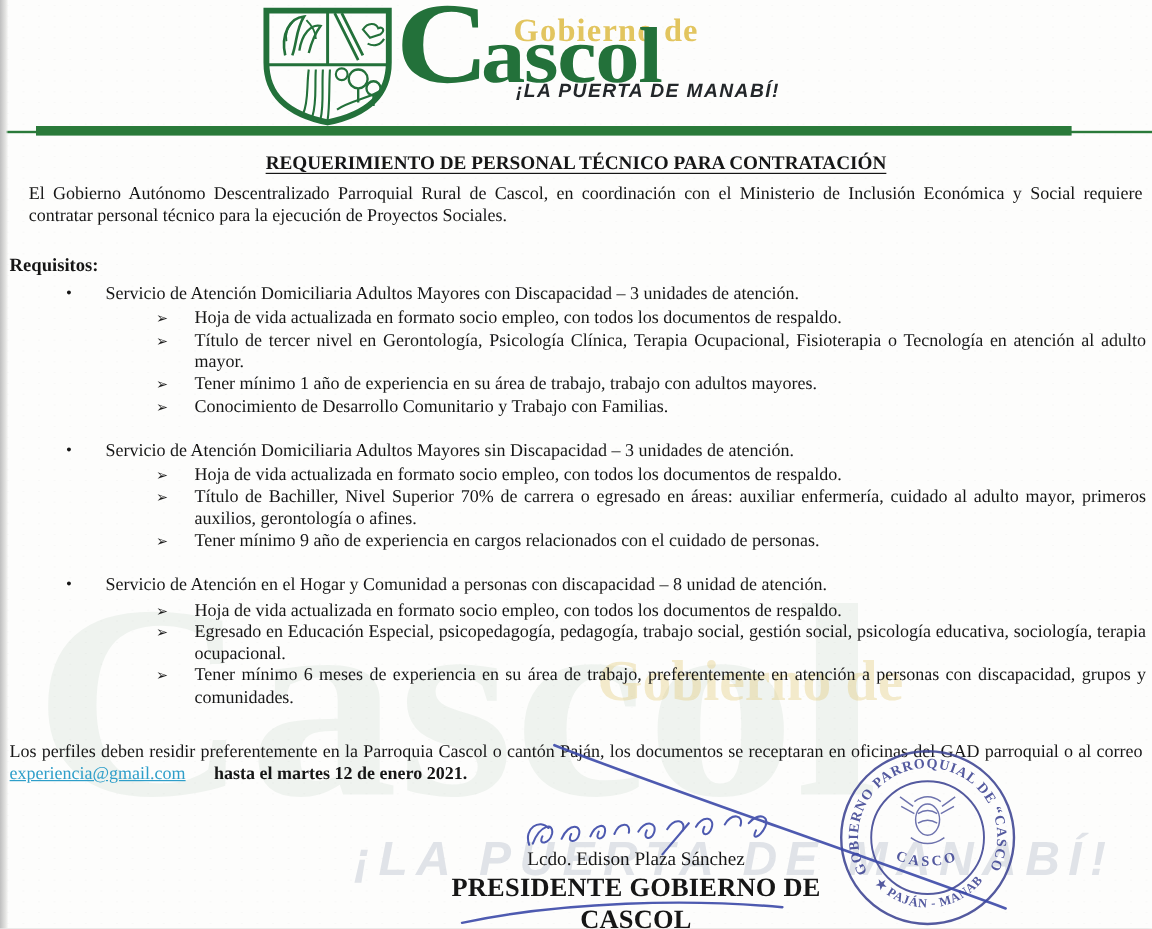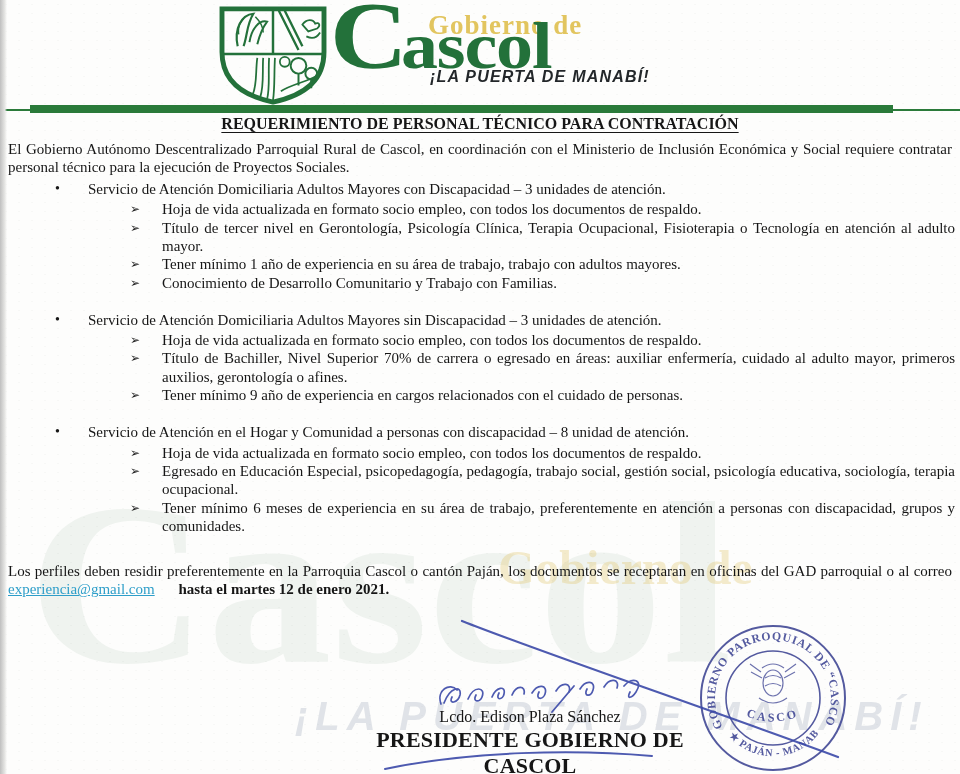--- a/index.html
+++ b/index.html
@@ -25,23 +25,23 @@
   .logo-cascol .c{font-size:96px;line-height:1;}
   .logo-cascol .rest{font-size:66px;line-height:1;margin-left:-6px;letter-spacing:-1px;}
   .logo-tagline{position:absolute;left:430px;top:68px;font-family:"Liberation Sans",sans-serif;
     font-style:italic;font-weight:600;font-size:16px;letter-spacing:1.2px;color:#23272a;}
   .divider{position:relative;height:10px;z-index:2;}
   .divider-line{position:absolute;left:0;top:5px;width:100%;height:2px;background:#2a7a3a;}
   .divider-bar{position:absolute;left:30px;top:1px;width:863px;height:8px;background:#2a7a3a;}
 
   
   .content{position:relative;z-index:2;font-size:15px;line-height:1.22;}
-  .doc-title{text-align:center;margin-top:0;font-weight:bold;font-size:16px;}
+  .doc-title{text-align:center;margin-top:13px;font-weight:bold;font-size:16px;}
   .doc-title span{text-decoration:underline;text-underline-offset:3px;}
-  .intro{margin:6px 8px 0 8px;text-align:justify;}
+  .intro{margin:6px 8px 0 24px;text-align:justify;}
   .req-heading{margin:24px 8px 2px 8px;font-weight:bold;font-size:15.5px;}
   ul.services{margin:0;padding:0;list-style:none;}
   .service{margin:4px 0 19px 0;}
   .service-title{display:flex;margin-left:55px;}
   .marker{flex:none;}
   .marker.bullet{width:33px;font-size:14px;}
   ul.reqs{margin:2px 0 0 0;padding:0;list-style:none;}
   .req{display:flex;margin-left:130px;}
   .marker.arrow{width:32px;font-size:12px;padding-top:2px;color:#1d1d1d;}
   .rtext{flex:1;text-align:justify;padding-right:5px;}
@@ -101,20 +101,21 @@
     <div class="logo-tagline">¡LA PUERTA DE MANABÍ!</div>
   </div>
   <div class="divider">
     <div class="divider-line"></div>
     <div class="divider-bar"></div>
   </div>
 
   <div class="content">
     <div class="doc-title"><span>REQUERIMIENTO DE PERSONAL TÉCNICO PARA CONTRATACIÓN</span></div>
     <p class="intro">El Gobierno Autónomo Descentralizado Parroquial Rural de Cascol, en coordinación con el Ministerio de Inclusión Económica y Social requiere contratar personal técnico para la ejecución de Proyectos Sociales.</p>
+    <div class="req-heading">Requisitos:</div>
     <ul class="services">
         <li class="service">
           <div class="service-title">
             <span class="marker bullet">•</span>
             <span class="ttext">Servicio de Atención Domiciliaria Adultos Mayores con Discapacidad – 3 unidades de atención.</span>
           </div>
           <ul class="reqs">
             <li class="req">
               <span class="marker arrow">➢</span>
               <span class="rtext">Hoja de vida actualizada en formato socio empleo, con todos los documentos de respaldo.</span>

